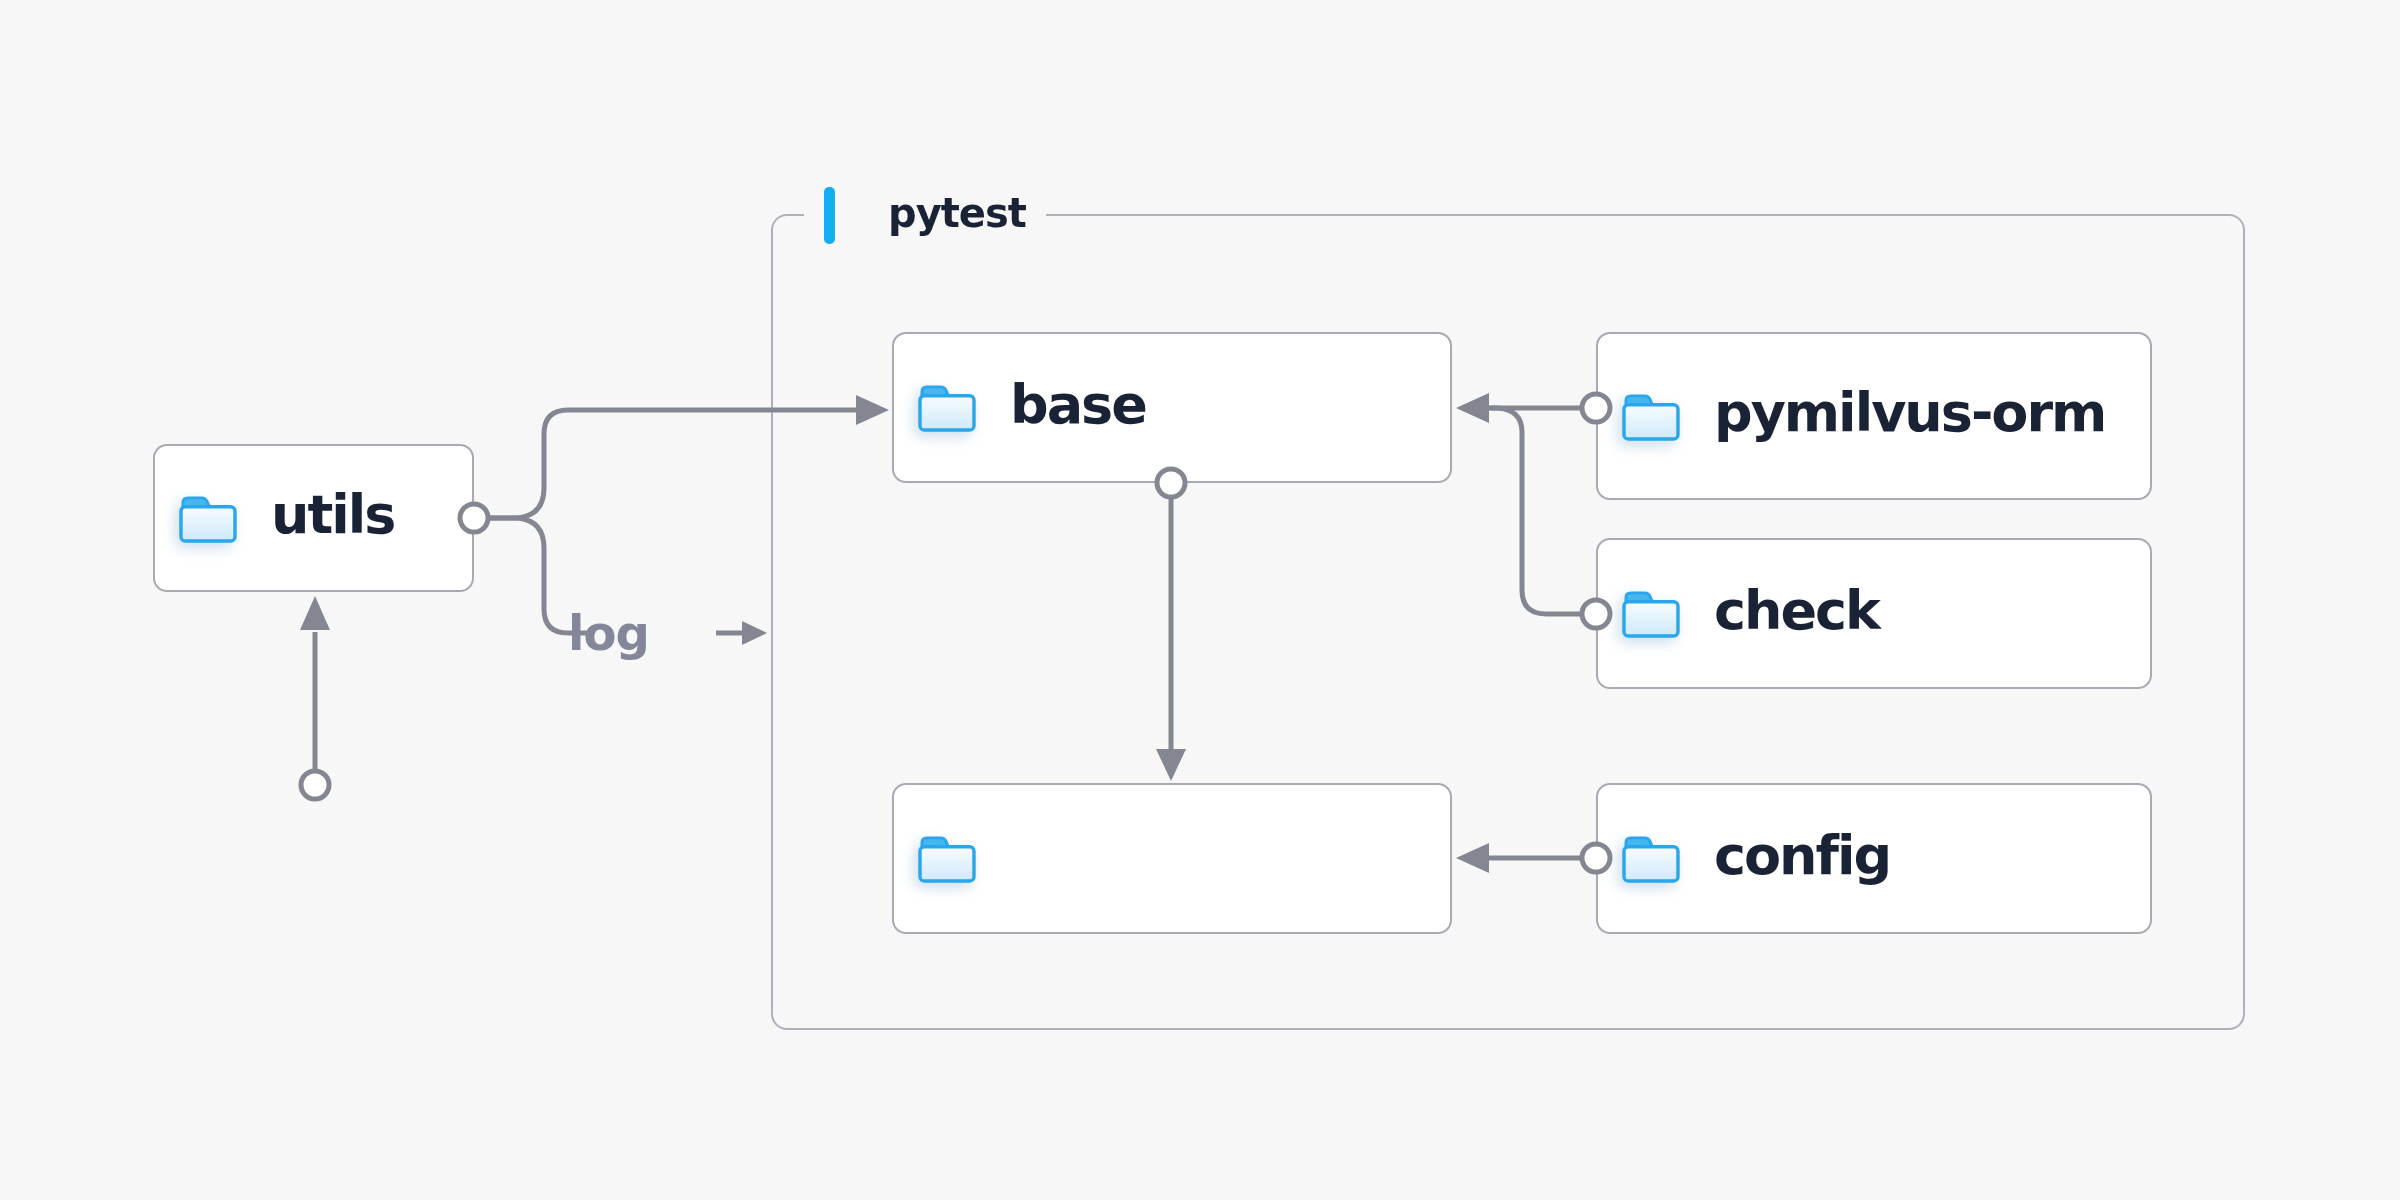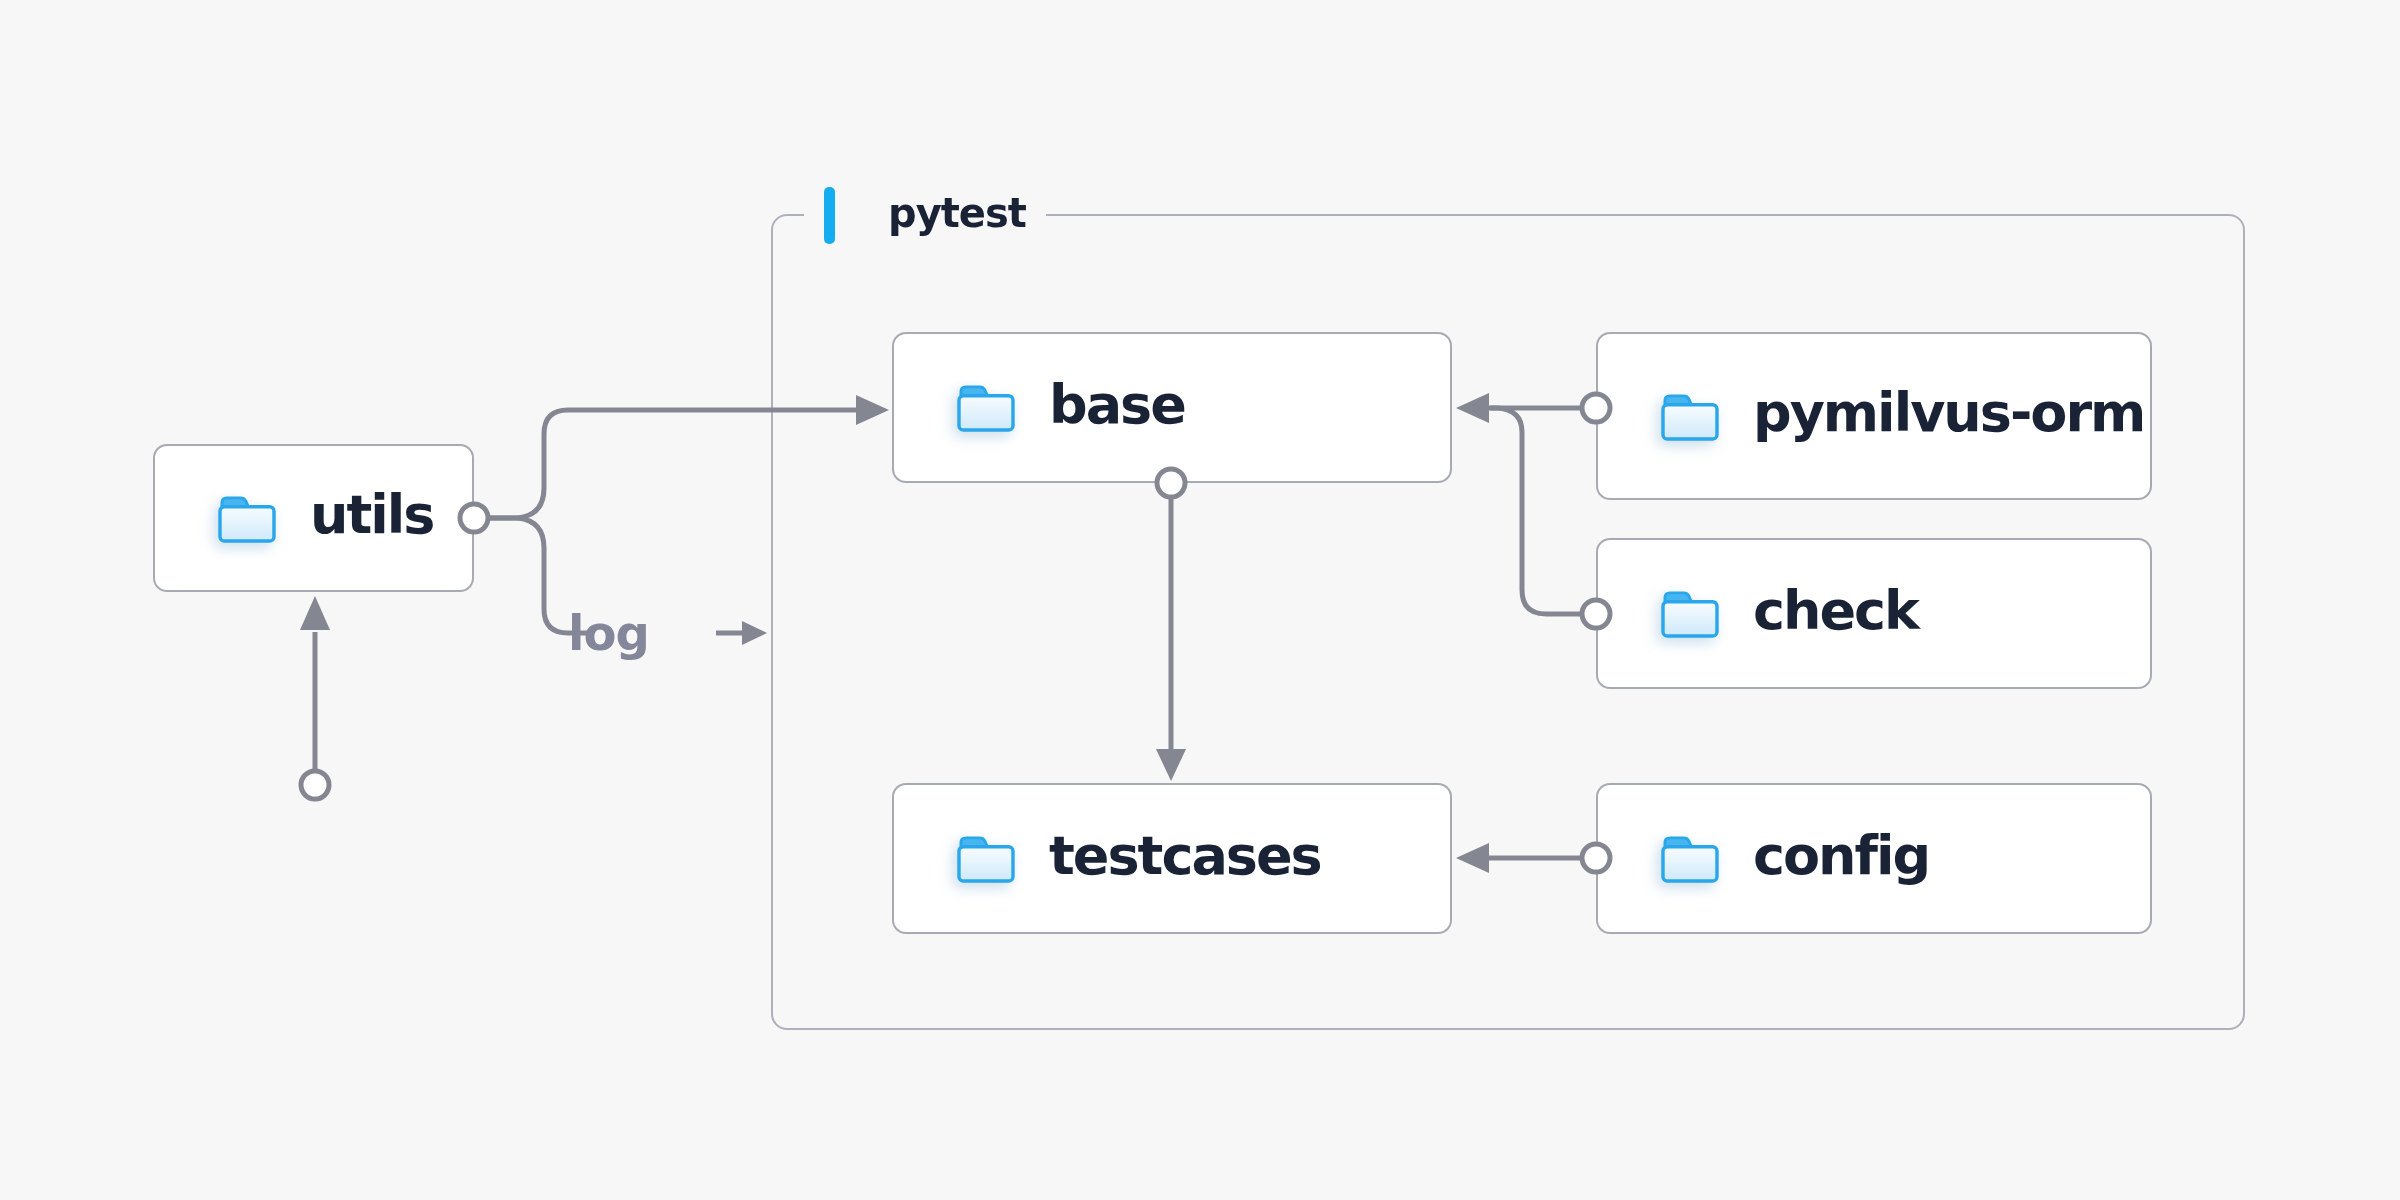--- a/index.html
+++ b/index.html
@@ -38,21 +38,21 @@
     margin-left: 33px;
   }
 
   
   .node {
     position: absolute;
     background: #ffffff;
     border: 2px solid #a7aab3;
     border-radius: 14px;
     display: flex; align-items: center;
-    padding-left: 60px; gap: 32px;
+    padding-left: 21px; gap: 32px;
     z-index: 2;
   }
   .node .label {
     font-size: 54px; font-weight: 700; letter-spacing: -2px;
     color: #1a2236; line-height: 1; white-space: nowrap;
     padding-bottom: 6px;
   }
   .folder { filter: drop-shadow(-4px 5px 7px rgba(110,160,200,0.35)); flex: 0 0 auto; }
 
   #node-utils     { left: 153px;  top: 444px; width: 321px; height: 148px; }
@@ -167,21 +167,20 @@
       <rect x="5" y="15" width="55" height="35" rx="4.5" fill="url(#folder-grad)" stroke="#2aa7ea" stroke-width="3.5"></rect>
     </svg>
     <span class="label">check</span>
   </div>
 
   <div class="node" id="node-testcases">
     <svg class="folder" viewBox="0 0 64 54" width="63" height="53">
       <path d="M7 18 V11 Q7 6 12 6 H26 Q30 6 31.5 9.5 L35 18 Z" fill="#47b6f0" stroke="#2aa7ea" stroke-width="3" stroke-linejoin="round"></path>
       <rect x="5" y="15" width="55" height="35" rx="4.5" fill="url(#folder-grad)" stroke="#2aa7ea" stroke-width="3.5"></rect>
     </svg>
-    <span class="label">testcases</span>
   </div>
 
   <div class="node" id="node-common">
     <svg class="folder" viewBox="0 0 64 54" width="63" height="53">
       <path d="M7 18 V11 Q7 6 12 6 H26 Q30 6 31.5 9.5 L35 18 Z" fill="#47b6f0" stroke="#2aa7ea" stroke-width="3" stroke-linejoin="round"></path>
       <rect x="5" y="15" width="55" height="35" rx="4.5" fill="url(#folder-grad)" stroke="#2aa7ea" stroke-width="3.5"></rect>
     </svg>
     <span class="label">config</span>
   </div>
 

